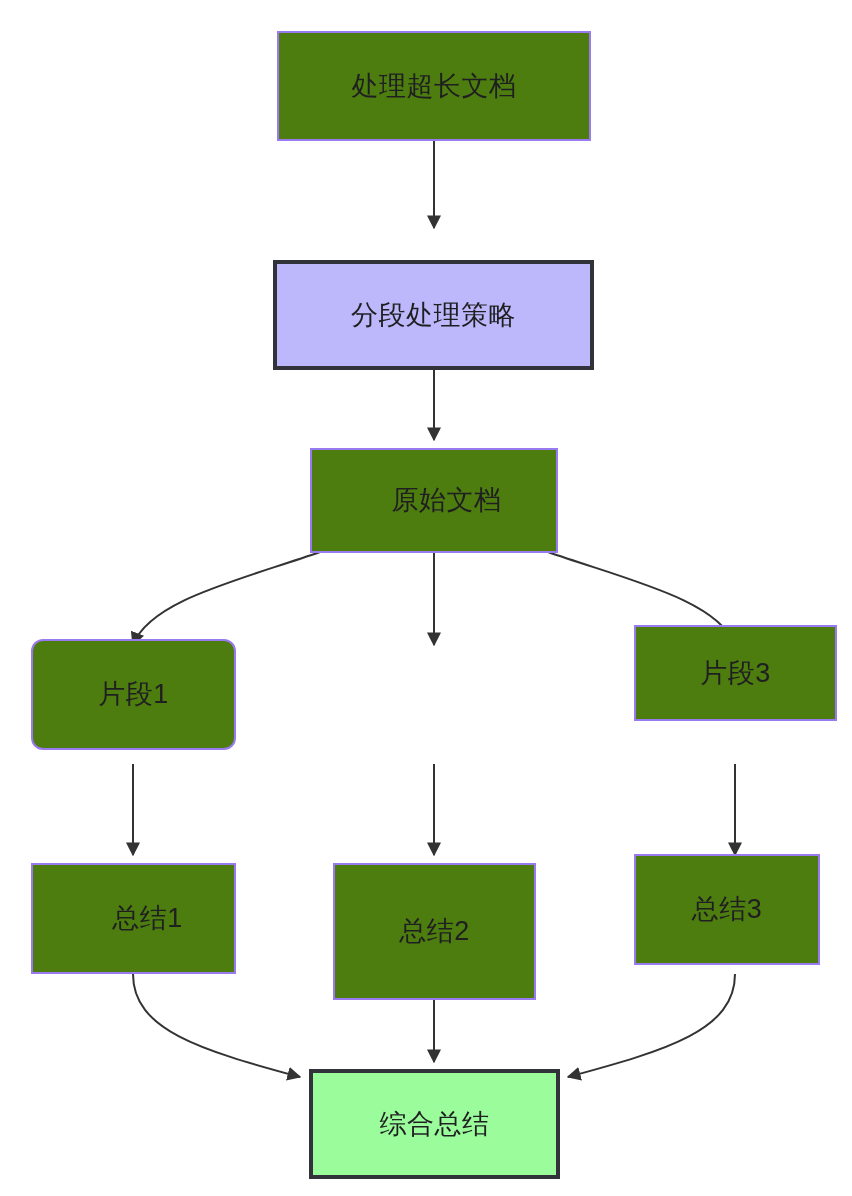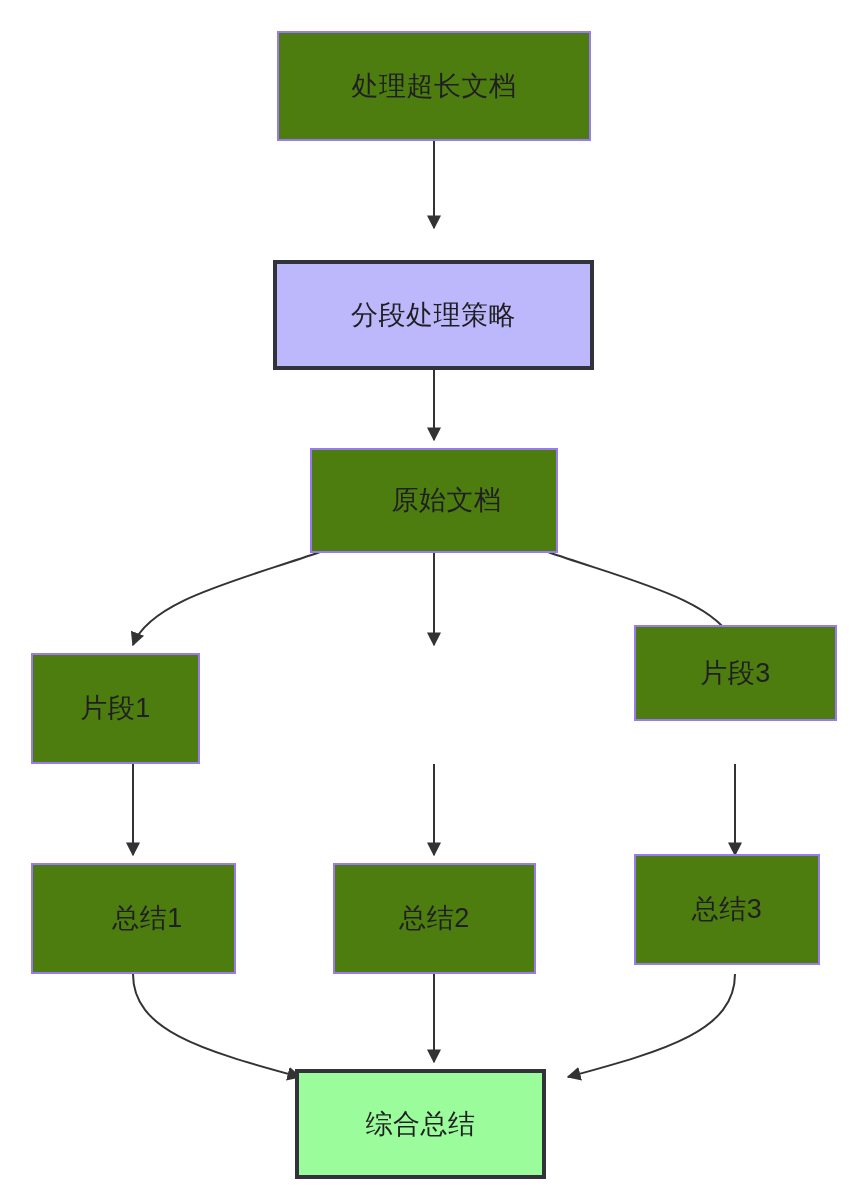--- a/index.html
+++ b/index.html
@@ -92,38 +92,38 @@
   </div>
 
   <div class="node node-strong" style="left:273px; top:236px; width:321px; height:110px;margin-top:24px;">
     <span>分段处理策略</span>
   </div>
 
   <div class="node node-plain" style="left:310px; top:448px; width:248px; height:105px;padding-left:25px;">
     <span>原始文档</span>
   </div>
 
-  <div class="node node-plain" style="left:31px; top:653px; width:169px; height:111px;">
+  <div class="node node-plain" style="left:31px; top:639px; width:205px; height:111px;border-radius:12px;">
     <span>片段1</span>
   </div>
 
 
   <div class="node node-plain" style="left:634px; top:625px; width:203px; height:96px;">
     <span>片段3</span>
   </div>
 
   <div class="node node-plain" style="left:31px; top:863px; width:205px; height:111px;padding-left:28px;">
     <span>总结1</span>
   </div>
 
-  <div class="node node-plain" style="left:333px; top:863px; width:203px; height:111px;">
+  <div class="node node-plain" style="left:333px; top:863px; width:203px; height:137px;">
     <span>总结2</span>
   </div>
 
   <div class="node node-plain" style="left:634px; top:854px; width:186px; height:111px;">
     <span>总结3</span>
   </div>
 
-  <div class="node node-final" style="left:295px; top:1069px; width:251px; height:110px;">
+  <div class="node node-final" style="left:309px; top:1069px; width:251px; height:110px;">
     <span>综合总结</span>
   </div>
 
 </div>
 
 </body></html>

